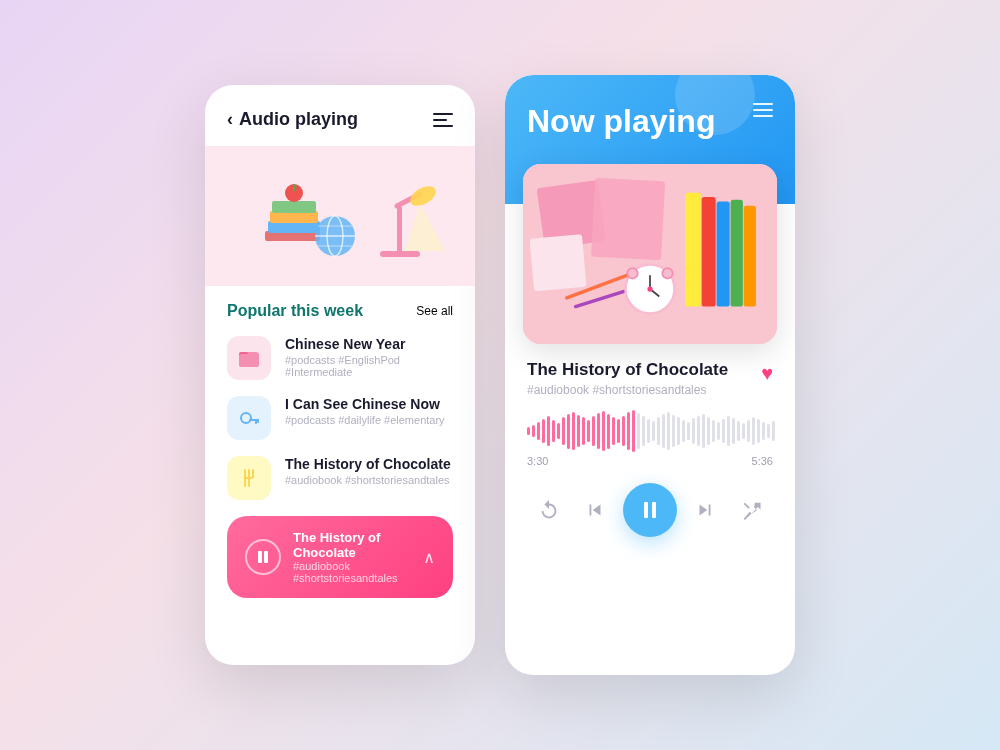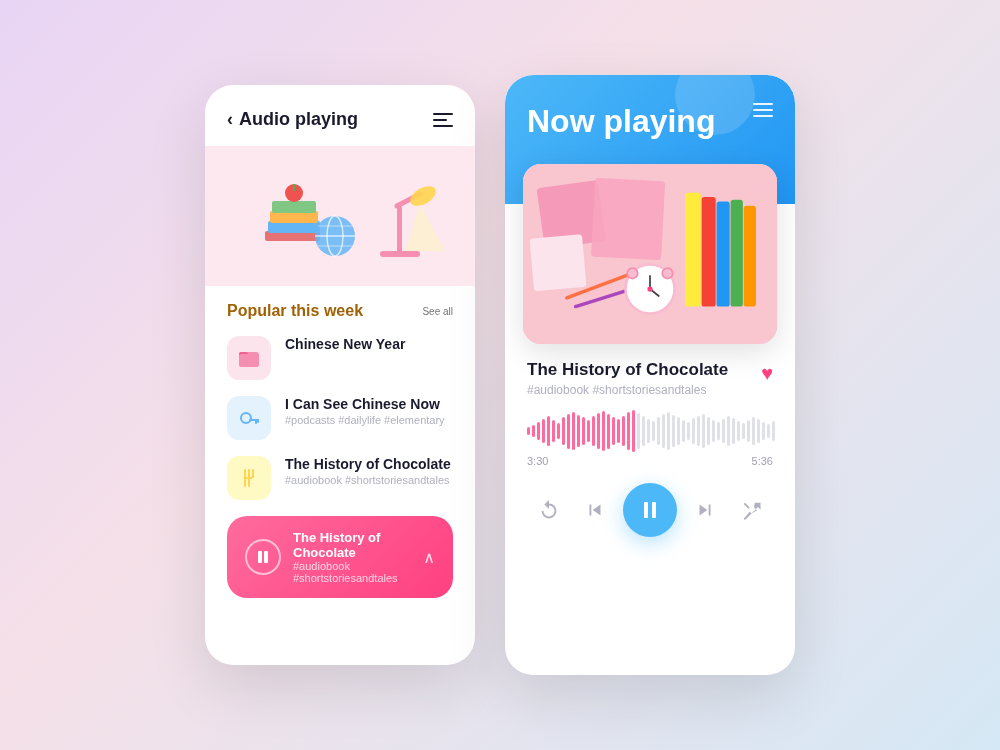--- a/index.html
+++ b/index.html
@@ -94,26 +94,26 @@
     .popular-header {
       display: flex;
       align-items: center;
       justify-content: space-between;
       margin-bottom: 16px;
     }
 
     .popular-title {
       font-size: 16px;
       font-weight: 700;
-      color: #a16207;
+      color: #0f766e;
     }
 
     .see-all {
-      font-size: 10px;
-      color: #737373;
+      font-size: 12px;
+      color: #000000;
       cursor: pointer;
     }
 
     .track-item {
       display: flex;
       align-items: flex-start;
       gap: 14px;
       margin-bottom: 16px;
       cursor: pointer;
     }
@@ -419,20 +419,21 @@
       <div class="track-item">
         <div class="track-icon pink">
           <svg width="22" height="22" viewBox="0 0 22 22">
             <rect x="1" y="5" width="20" height="15" rx="3" fill="#f48fb1"></rect>
             <rect x="1" y="5" width="9" height="4" rx="2" fill="#f06292"></rect>
             <rect x="1" y="7" width="20" height="13" rx="3" fill="#f48fb1"></rect>
           </svg>
         </div>
         <div class="track-info">
           <div class="track-name">Chinese New Year</div>
+          <div class="track-tags">#podcasts #EnglishPod #Intermediate</div>
         </div>
       </div>
 
       <div class="track-item">
         <div class="track-icon blue">
           <svg width="22" height="22" viewBox="0 0 22 22">
             <circle cx="8" cy="11" r="5" fill="none" stroke="#64b5f6" stroke-width="2"></circle>
             <line x1="12" y1="13" x2="20" y2="13" stroke="#64b5f6" stroke-width="2" stroke-linecap="round"></line>
             <line x1="18" y1="13" x2="18" y2="16" stroke="#64b5f6" stroke-width="2" stroke-linecap="round"></line>
             <line x1="20" y1="13" x2="20" y2="15" stroke="#64b5f6" stroke-width="2" stroke-linecap="round"></line>

